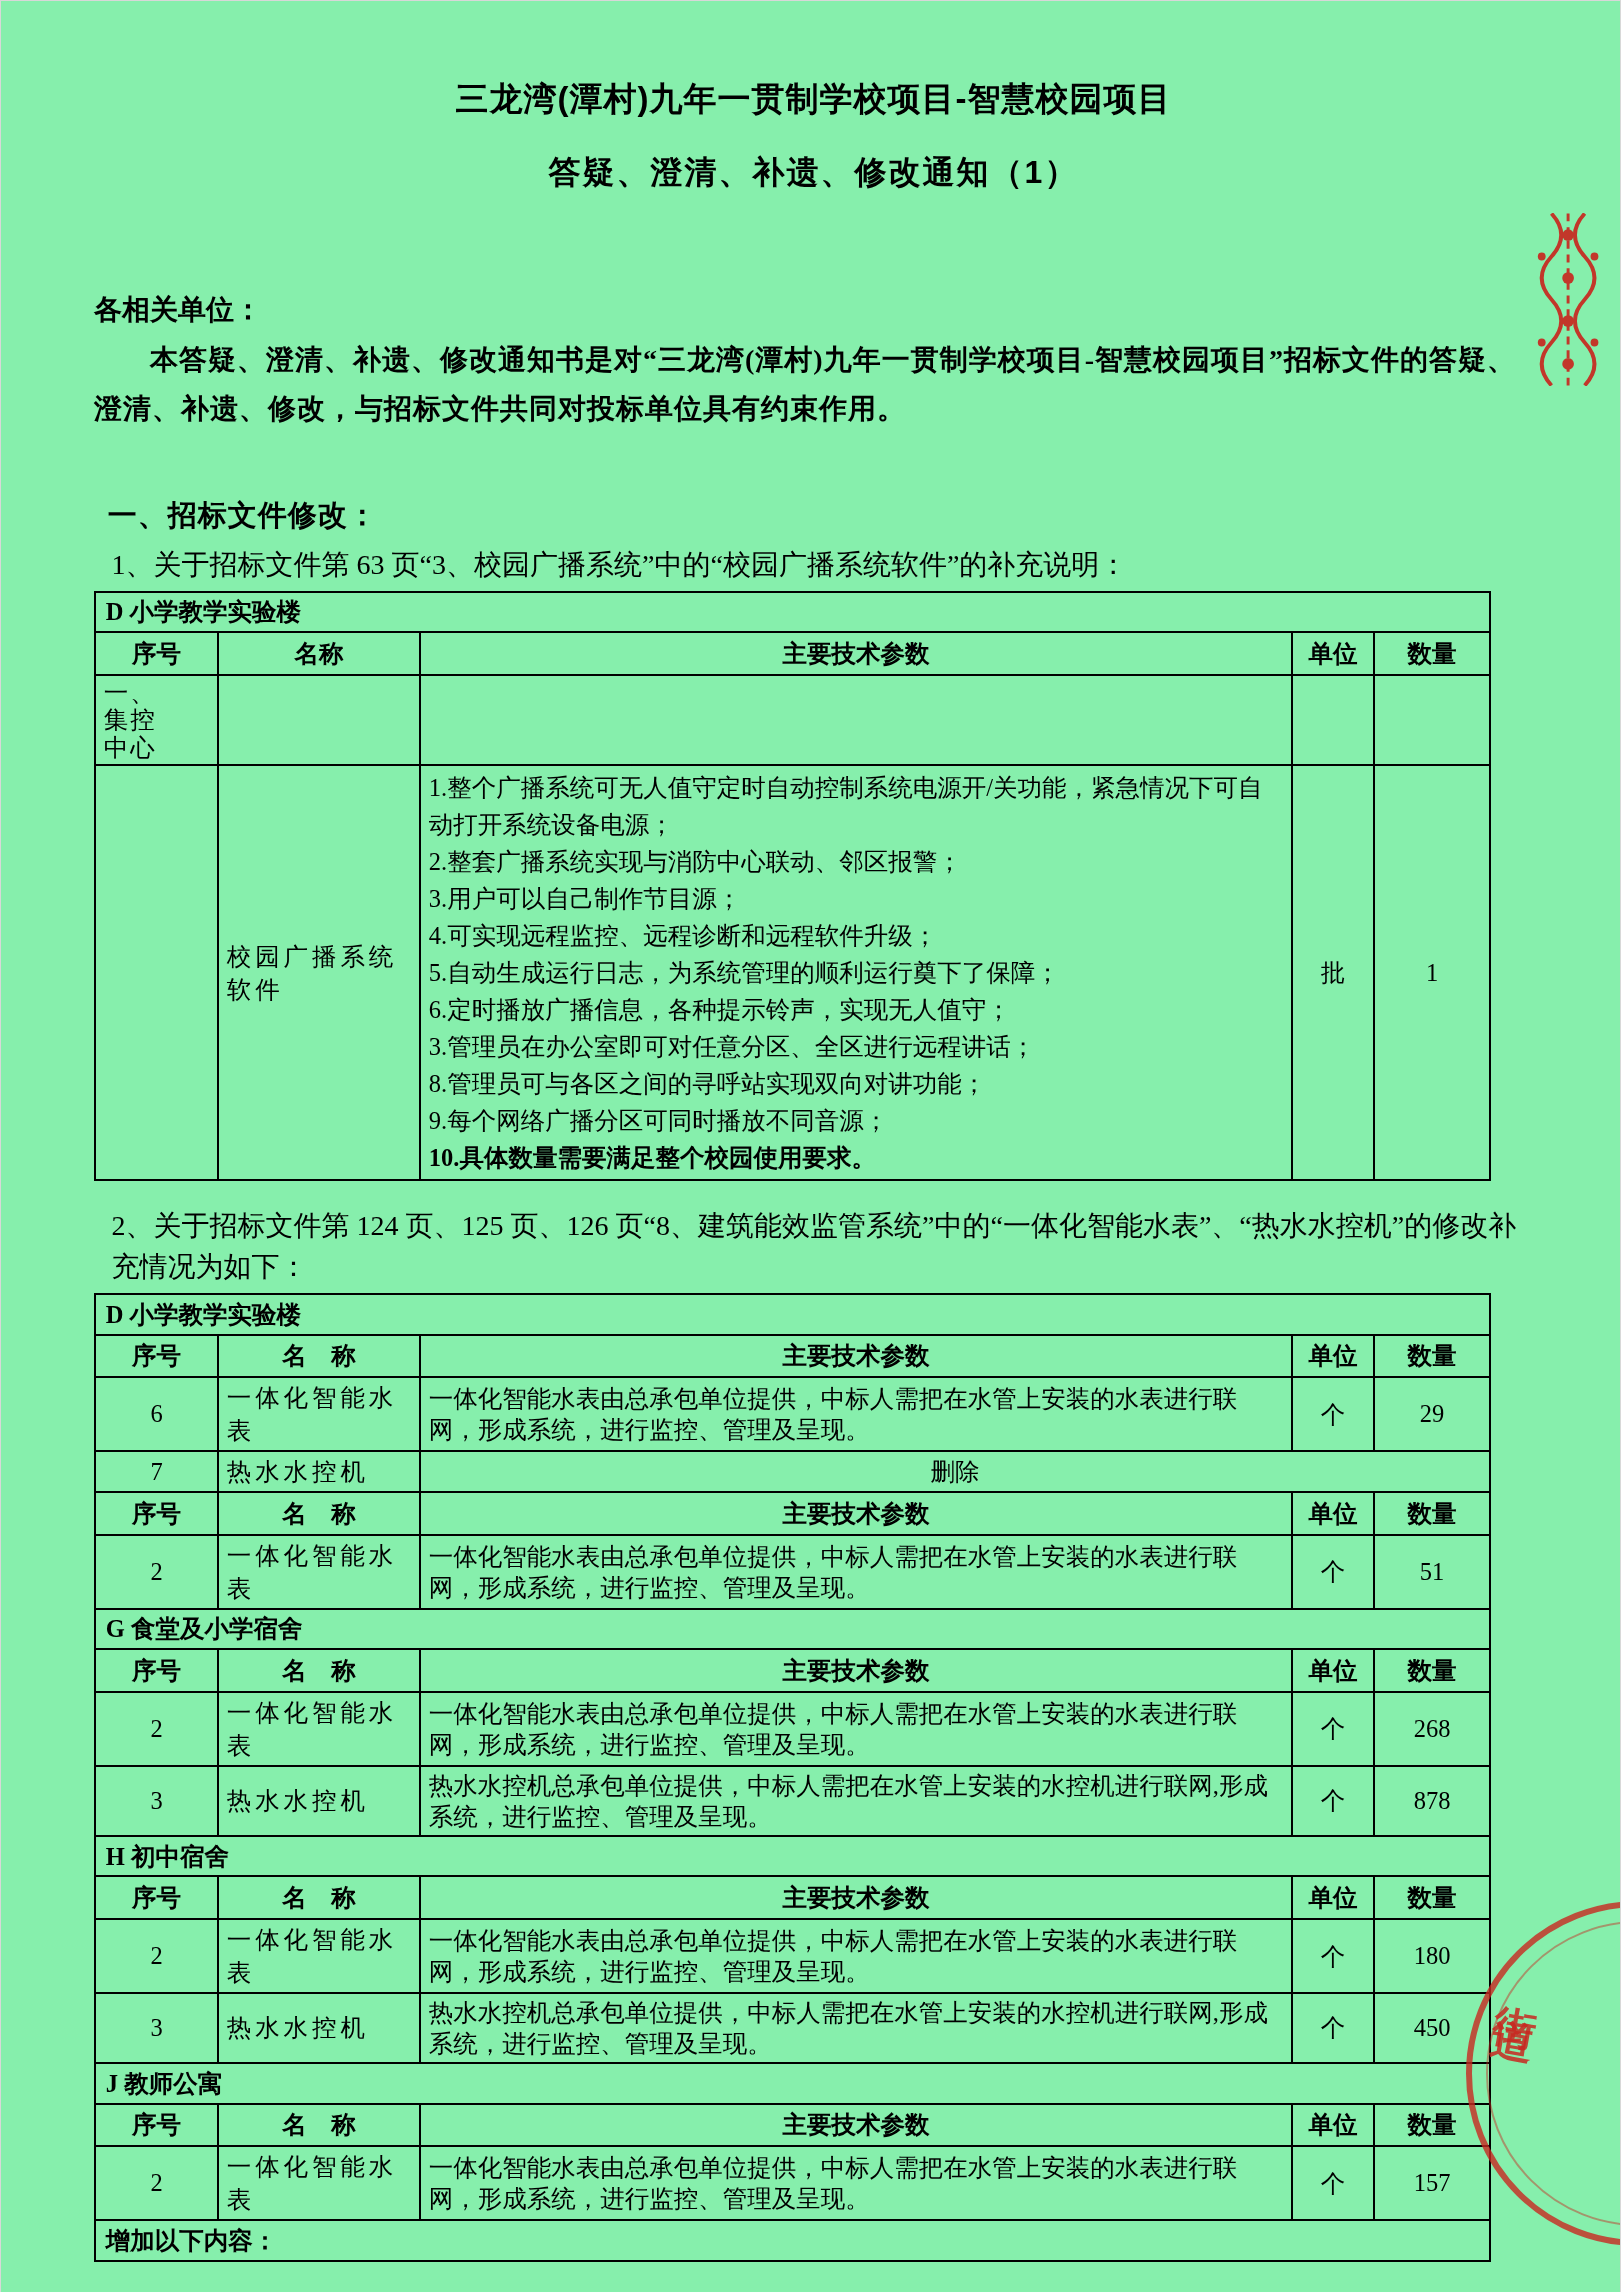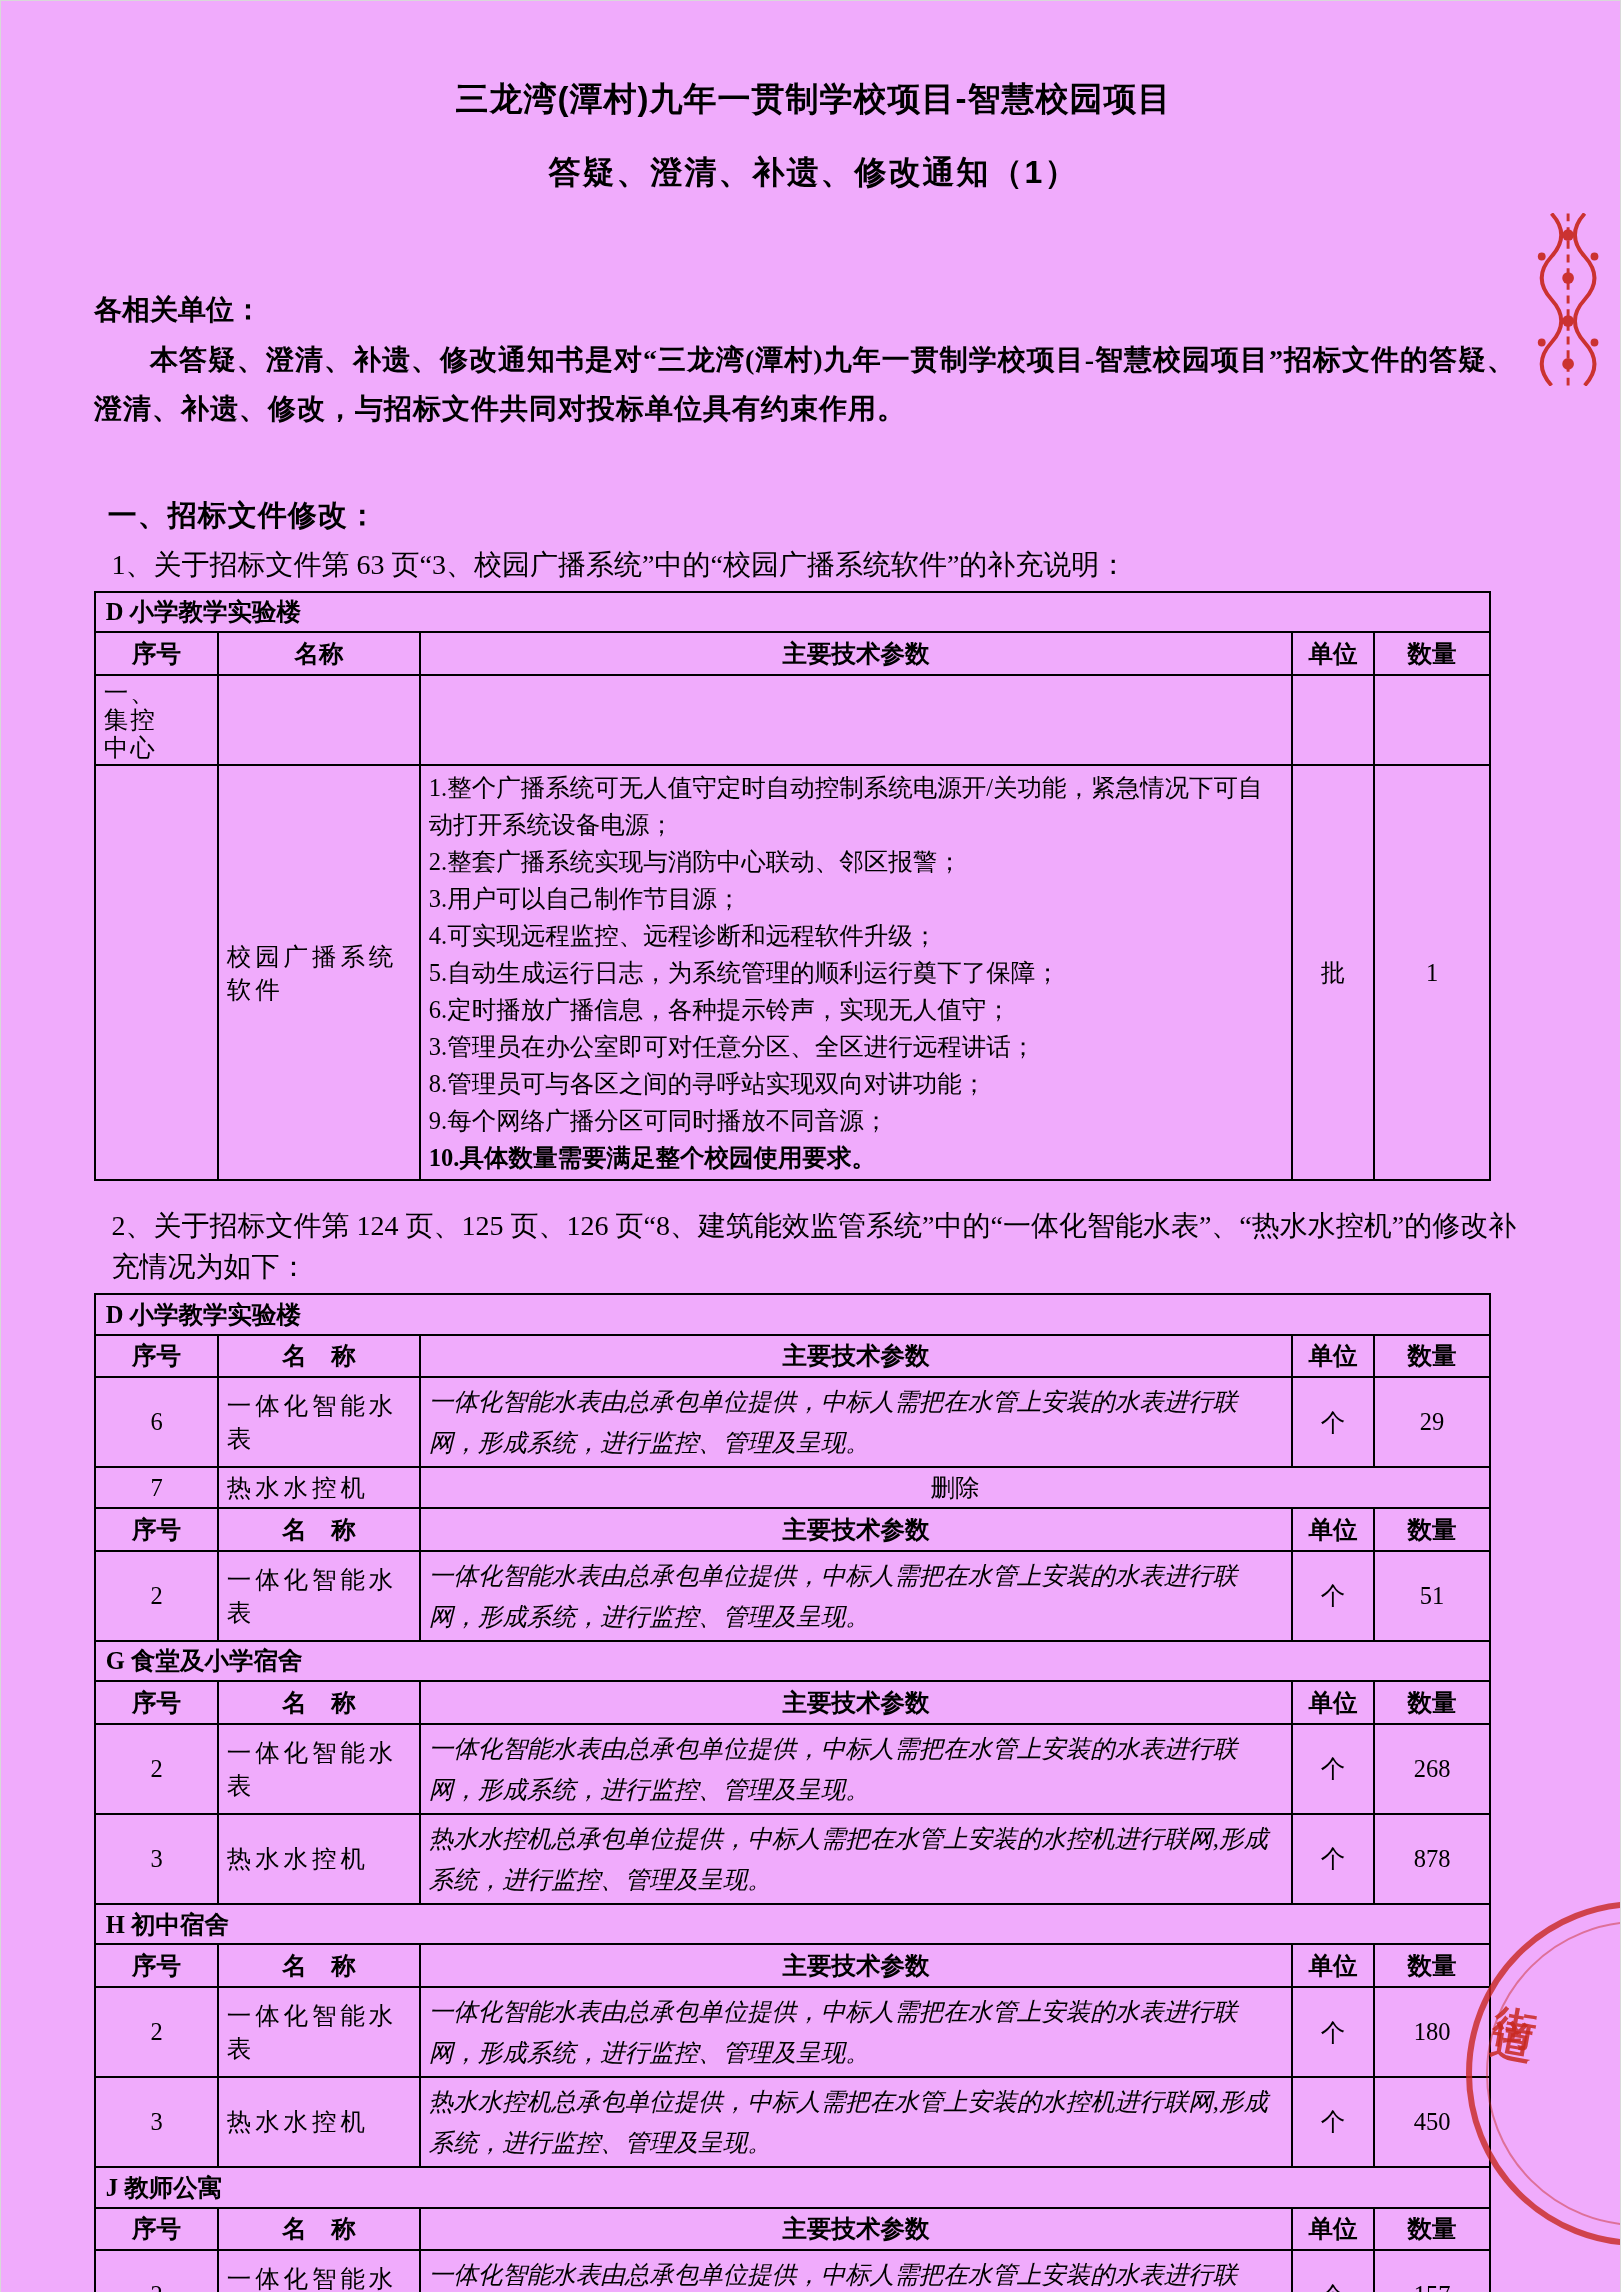--- a/index.html
+++ b/index.html
@@ -1,19 +1,19 @@
 <!DOCTYPE html>
 <html><head>
 <meta charset="utf-8">
 <style>
   html,body { margin:0; padding:0; background:#ffffff; }
   .page {
     position:relative;
     width:1621px; height:2293px;
-    background:#f0abfc;
+    background:#86efac;
     border:1px solid #d8d8d8;
     box-sizing:border-box;
     overflow:hidden;
     font-family:"Liberation Serif","DejaVu Serif",serif;
     color:#000;
   }
   .content { padding:76px 87px 0 93px; }
 
   .title {
     font-family:"Liberation Sans","DejaVu Sans",sans-serif;
@@ -50,21 +50,21 @@
     font-weight:700; text-align:left; padding:2.9px 9.8px;
     border-top:2.9px solid #000; border-bottom:2.9px solid #000;border-radius:6px;
   }
   tr.head th {
     font-weight:700; text-align:center; padding:3.9px 5.9px;
     border-top:2.9px solid #000; border-bottom:2.9px solid #000;
   }
   .cell-center { text-align:center; }
   .name-cell { letter-spacing:3.9px; padding:3.9px 9.8px; }
   .params-cell { padding:3.9px 11.8px; line-height:33px; text-align:left; }
-  .wtable .params-cell { line-height:41px;font-style:italic; }
+  .wtable .params-cell { line-height:31px; }
   .group-cell {
     font-weight:700; white-space:pre-line; line-height:27.4px;
     padding:3.9px 9.8px; letter-spacing:2px;
   }
   .bold { font-weight:700; }
   .broadcast-params div { line-height:37px; }
 
   
   .ornament { position:absolute; top:212px; right:5.9px; width:84px; height:173px; opacity:.92; }
   .seal {

